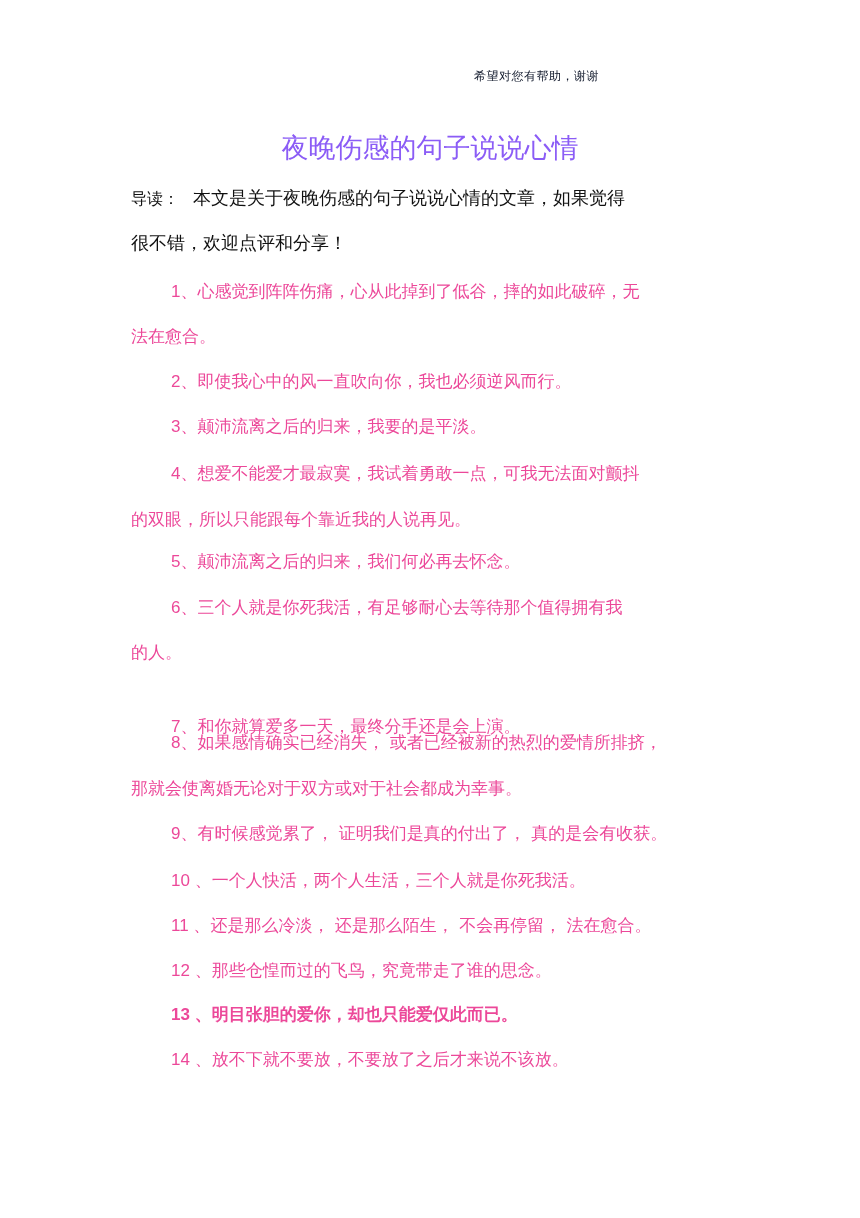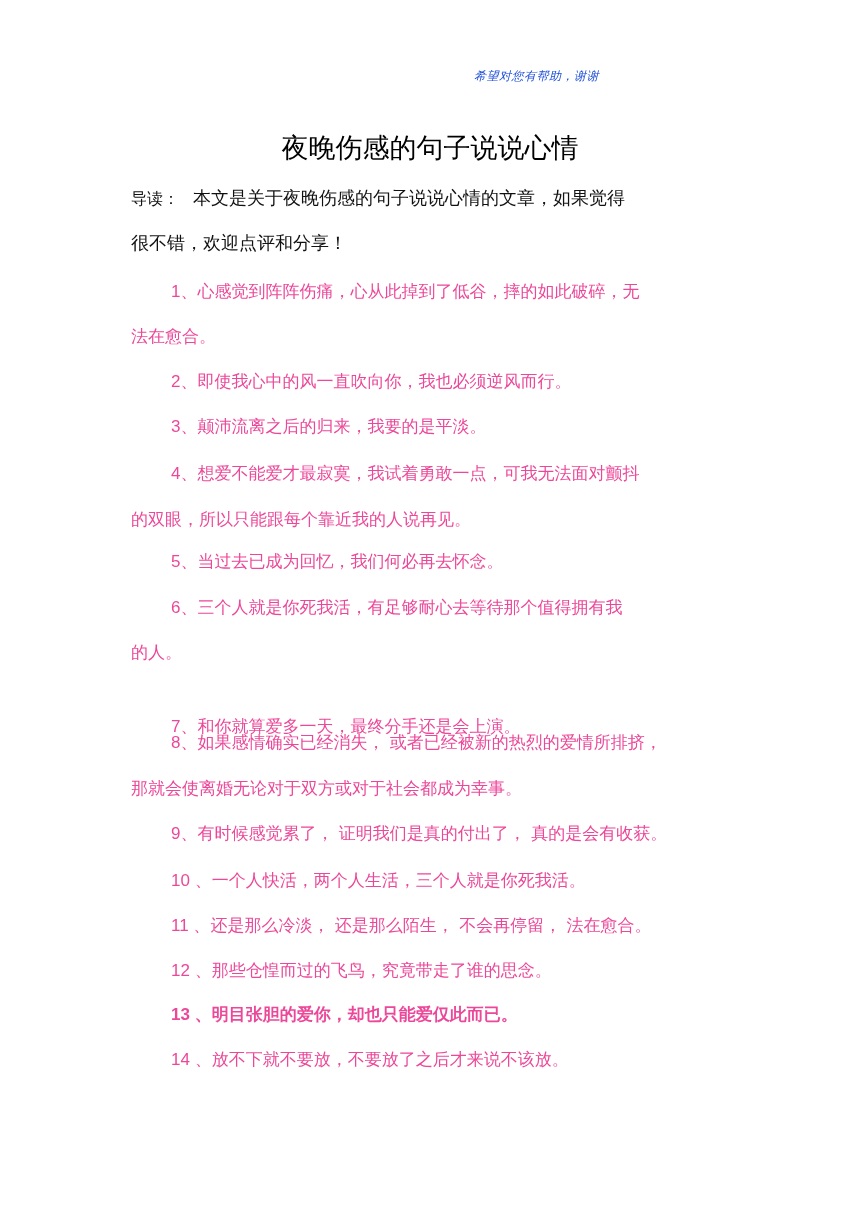--- a/index.html
+++ b/index.html
@@ -1,19 +1,19 @@
 <!DOCTYPE html>
 <html><head>
 <meta charset="utf-8">
 <style>
   html, body { margin: 0; padding: 0; background: #ffffff; }
   body { width: 860px; height: 1218px; position: relative; overflow: hidden;
          font-family: "DejaVu Serif", "Liberation Serif", serif; color: #111; }
-  .header-note { position: absolute; left: 474px; top: 68px; font-size: 12px; color: #1d4ed8; letter-spacing: 0.5px; font-style: italic; }
-  .title { position: absolute; left: 0; width: 860px; top: 130px; text-align: center; font-size: 27px; color: #000000; }
+  .header-note { position: absolute; left: 474px; top: 68px; font-size: 12px; color: #0f172a; letter-spacing: 0.5px; }
+  .title { position: absolute; left: 0; width: 860px; top: 130px; text-align: center; font-size: 27px; color: #8b5cf6; }
   .intro-line { position: absolute; left: 131px; font-size: 18px; color: #111; white-space: nowrap; }
   .intro-label { font-size: 16px; margin-right: 14px; }
   .line { position: absolute; font-size: 17px; color: #ec4899; white-space: nowrap; }
   .num { font-family: "Liberation Sans", sans-serif; }
   .indent { left: 171px; }
   .cont { left: 131px; }
 </style>
 </head>
 <body>
 
@@ -32,21 +32,21 @@
   <div class="line indent" style="top:280px;"><span class="num">1、</span><span>心感觉到阵阵伤痛，心从此掉到了低谷，摔的如此破碎，无</span></div>
   <div class="line cont" style="top:325px;">法在愈合。</div>
 
   <div class="line indent" style="top:370px;"><span class="num">2、</span><span>即使我心中的风一直吹向你，我也必须逆风而行。</span></div>
 
   <div class="line indent" style="top:415px;"><span class="num">3、</span><span>颠沛流离之后的归来，我要的是平淡。</span></div>
 
   <div class="line indent" style="top:462px;"><span class="num">4、</span><span>想爱不能爱才最寂寞，我试着勇敢一点，可我无法面对颤抖</span></div>
   <div class="line cont" style="top:508px;">的双眼，所以只能跟每个靠近我的人说再见。</div>
 
-  <div class="line indent" style="top:550px;"><span class="num">5、</span><span>当过去已成为回忆，我们何必再去怀念。</span></div>
+  <div class="line indent" style="top:550px;"><span class="num">5、</span><span>颠沛流离之后的归来，我们何必再去怀念。</span></div>
 
   <div class="line indent" style="top:596px;"><span class="num">6、</span><span>三个人就是你死我活，有足够耐心去等待那个值得拥有我</span></div>
   <div class="line cont" style="top:641px;">的人。</div>
 
   <div class="line indent" style="top:668px;margin-top:47px;"><span class="num">7、</span><span>和你就算爱多一天，最终分手还是会上演。</span></div>
 
   <div class="line indent" style="top:731px;"><span class="num">8、</span><span>如果感情确实已经消失， 或者已经被新的热烈的爱情所排挤，</span></div>
   <div class="line cont" style="top:777px;">那就会使离婚无论对于双方或对于社会都成为幸事。</div>
 
   <div class="line indent" style="top:822px;"><span class="num">9、</span><span>有时候感觉累了， 证明我们是真的付出了， 真的是会有收获。</span></div>

